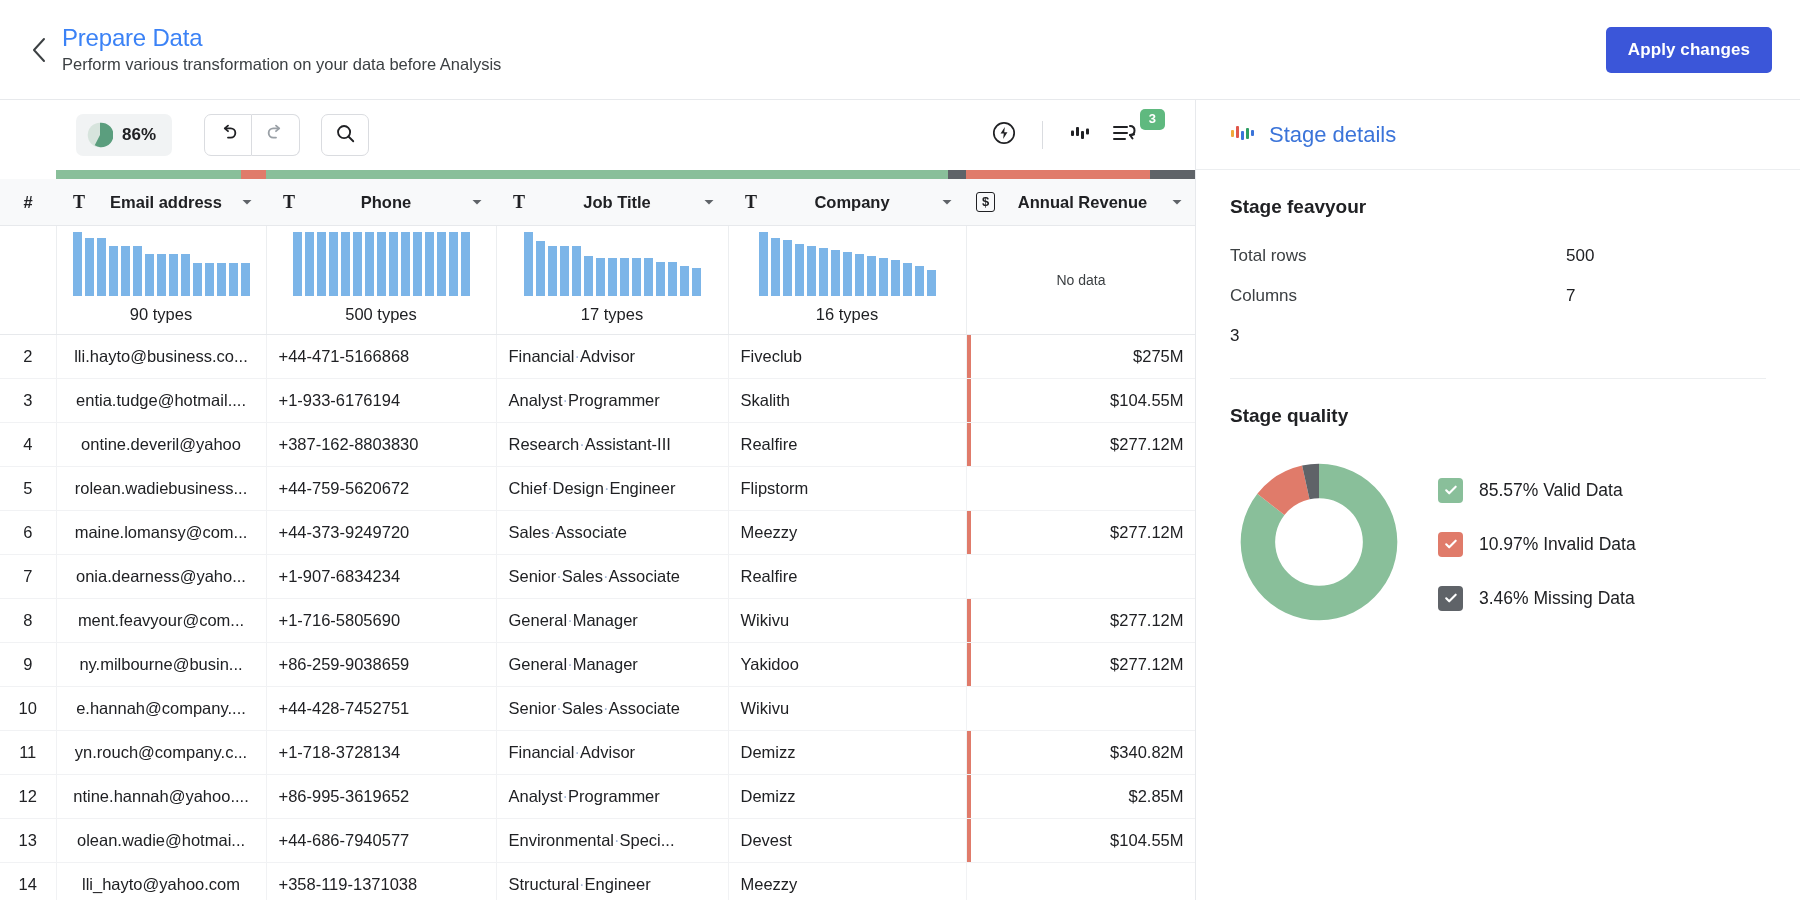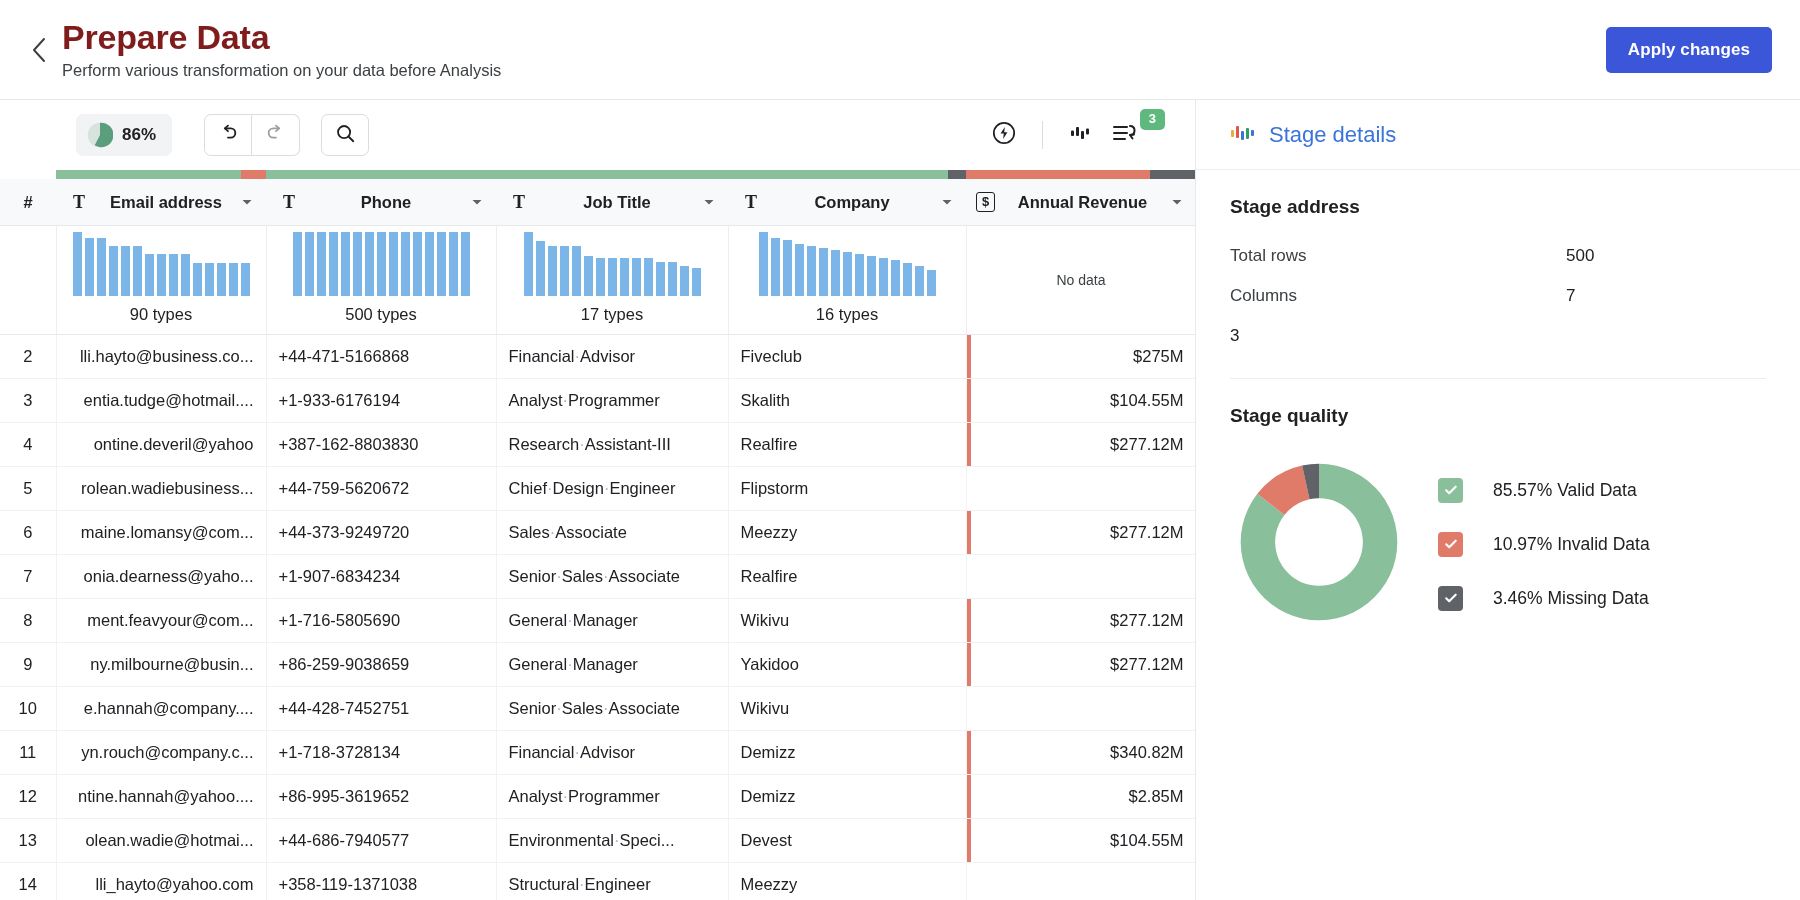--- a/index.html
+++ b/index.html
@@ -22,21 +22,21 @@
   }
   .back-btn {
     width: 34px; height: 34px; flex: 0 0 34px;
     display: flex; align-items: center; justify-content: center;
     cursor: pointer; color: #3c4043;
     margin-right: 6px;
   }
   .back-btn svg { display: block; }
   .title-wrap { display: flex; flex-direction: column; justify-content: center; }
   .page-title {
-    font-size: 34px; font-weight: 700; color: #7f1d1d;
+    font-size: 24px; font-weight: 400; color: #3b82f6;
     line-height: 1.15; letter-spacing: -0.2px;
   }
   .page-sub {
     font-size: 16.5px; color: #3c4043; margin-top: 4px; line-height: 1.2;
   }
   .topbar-spacer { flex: 1 1 auto; }
   .apply-btn {
     background: #3b56d9; color: #fff; border: none;
     font-family: inherit; font-size: 17px; font-weight: 700;
     padding: 13px 22px; border-radius: 5px; cursor: pointer;
@@ -140,21 +140,21 @@
   .nodata { height: 108px; display: flex; align-items: center; justify-content: center; font-size: 14px; color: #3c4043; }
 
   
   tr.row td {
     height: 44px; padding: 0 12px; font-size: 16.5px; color: #202124;
     border-bottom: 1px solid #f1f2f4;
     white-space: nowrap; overflow: hidden;
     border-right: 1px solid #f1f2f4;
   }
   td.num { text-align: center; color: #3c4043; font-size: 16.5px; border-right: none; }
-  td.em { text-align: right; }
+  td.em { text-align: center; }
   td.ph { text-align: left; padding-left: 22px; }
   td.jt { text-align: left; padding-left: 22px; }
   td.co { text-align: left; padding-left: 22px; }
   td.ar { text-align: right; position: relative; padding-right: 36px; border-right: none; }
   td.ar .flag {
     position: absolute; left: 0; top: 0; bottom: 0; width: 4px; background: #e07b6a;
   }
   .dot { color: #9fb4d8; }
 
   
@@ -165,21 +165,21 @@
   .sd-head .t { font-size: 22px; font-weight: 400; color: #3b74d9; }
   .sd-body { flex: 1 1 auto; padding: 26px 34px 0 34px; overflow: hidden; }
   .sec-title { font-size: 19px; font-weight: 700; color: #202124; margin-bottom: 18px; }
   .ov-row { display: flex; align-items: center; height: 40px; font-size: 17px; color: #3c4043; }
   .ov-row .k { flex: 1 1 auto; }
   .ov-row .v { flex: 0 0 200px; color: #202124; }
   .divider { height: 1px; background: #eceef0; margin: 22px 0 26px 0; }
   .quality { display: flex; align-items: center; gap: 30px; margin-top: 26px; }
   .donut-wrap { flex: 0 0 178px; }
   .legend { display: flex; flex-direction: column; gap: 29px; }
-  .leg { display: flex; align-items: center; gap: 30px; }
+  .leg { display: flex; align-items: center; gap: 16px; }
   .cbx {
     width: 25px; height: 25px; border-radius: 4px; flex: 0 0 25px;
     display: flex; align-items: center; justify-content: center;
   }
   .cbx svg { display: block; }
   .leg .lt { font-size: 17.5px; color: #202124; }
 </style>
 </head>
 <body>
 
@@ -595,21 +595,21 @@
             <rect x="6" y="4" width="3" height="12" rx="1" fill="#e0574a"></rect>
             <rect x="11" y="9" width="3" height="9" rx="1" fill="#3b74d9"></rect>
             <rect x="16" y="6" width="3" height="11" rx="1" fill="#2e9e63"></rect>
             <rect x="21" y="8" width="3" height="6" rx="1" fill="#3b74d9"></rect>
           </svg>
         </span>
         <span class="t">Stage details</span>
       </div>
 
       <div class="sd-body">
-        <div class="sec-title">Stage address</div>
+        <div class="sec-title">Stage feavyour</div>
 
         <div class="ov-row">
           <span class="k">Total rows</span>
           <span class="v">500</span>
         </div>
         <div class="ov-row">
           <span class="k">Columns</span>
           <span class="v">7</span>
         </div>
         <div class="ov-row">

